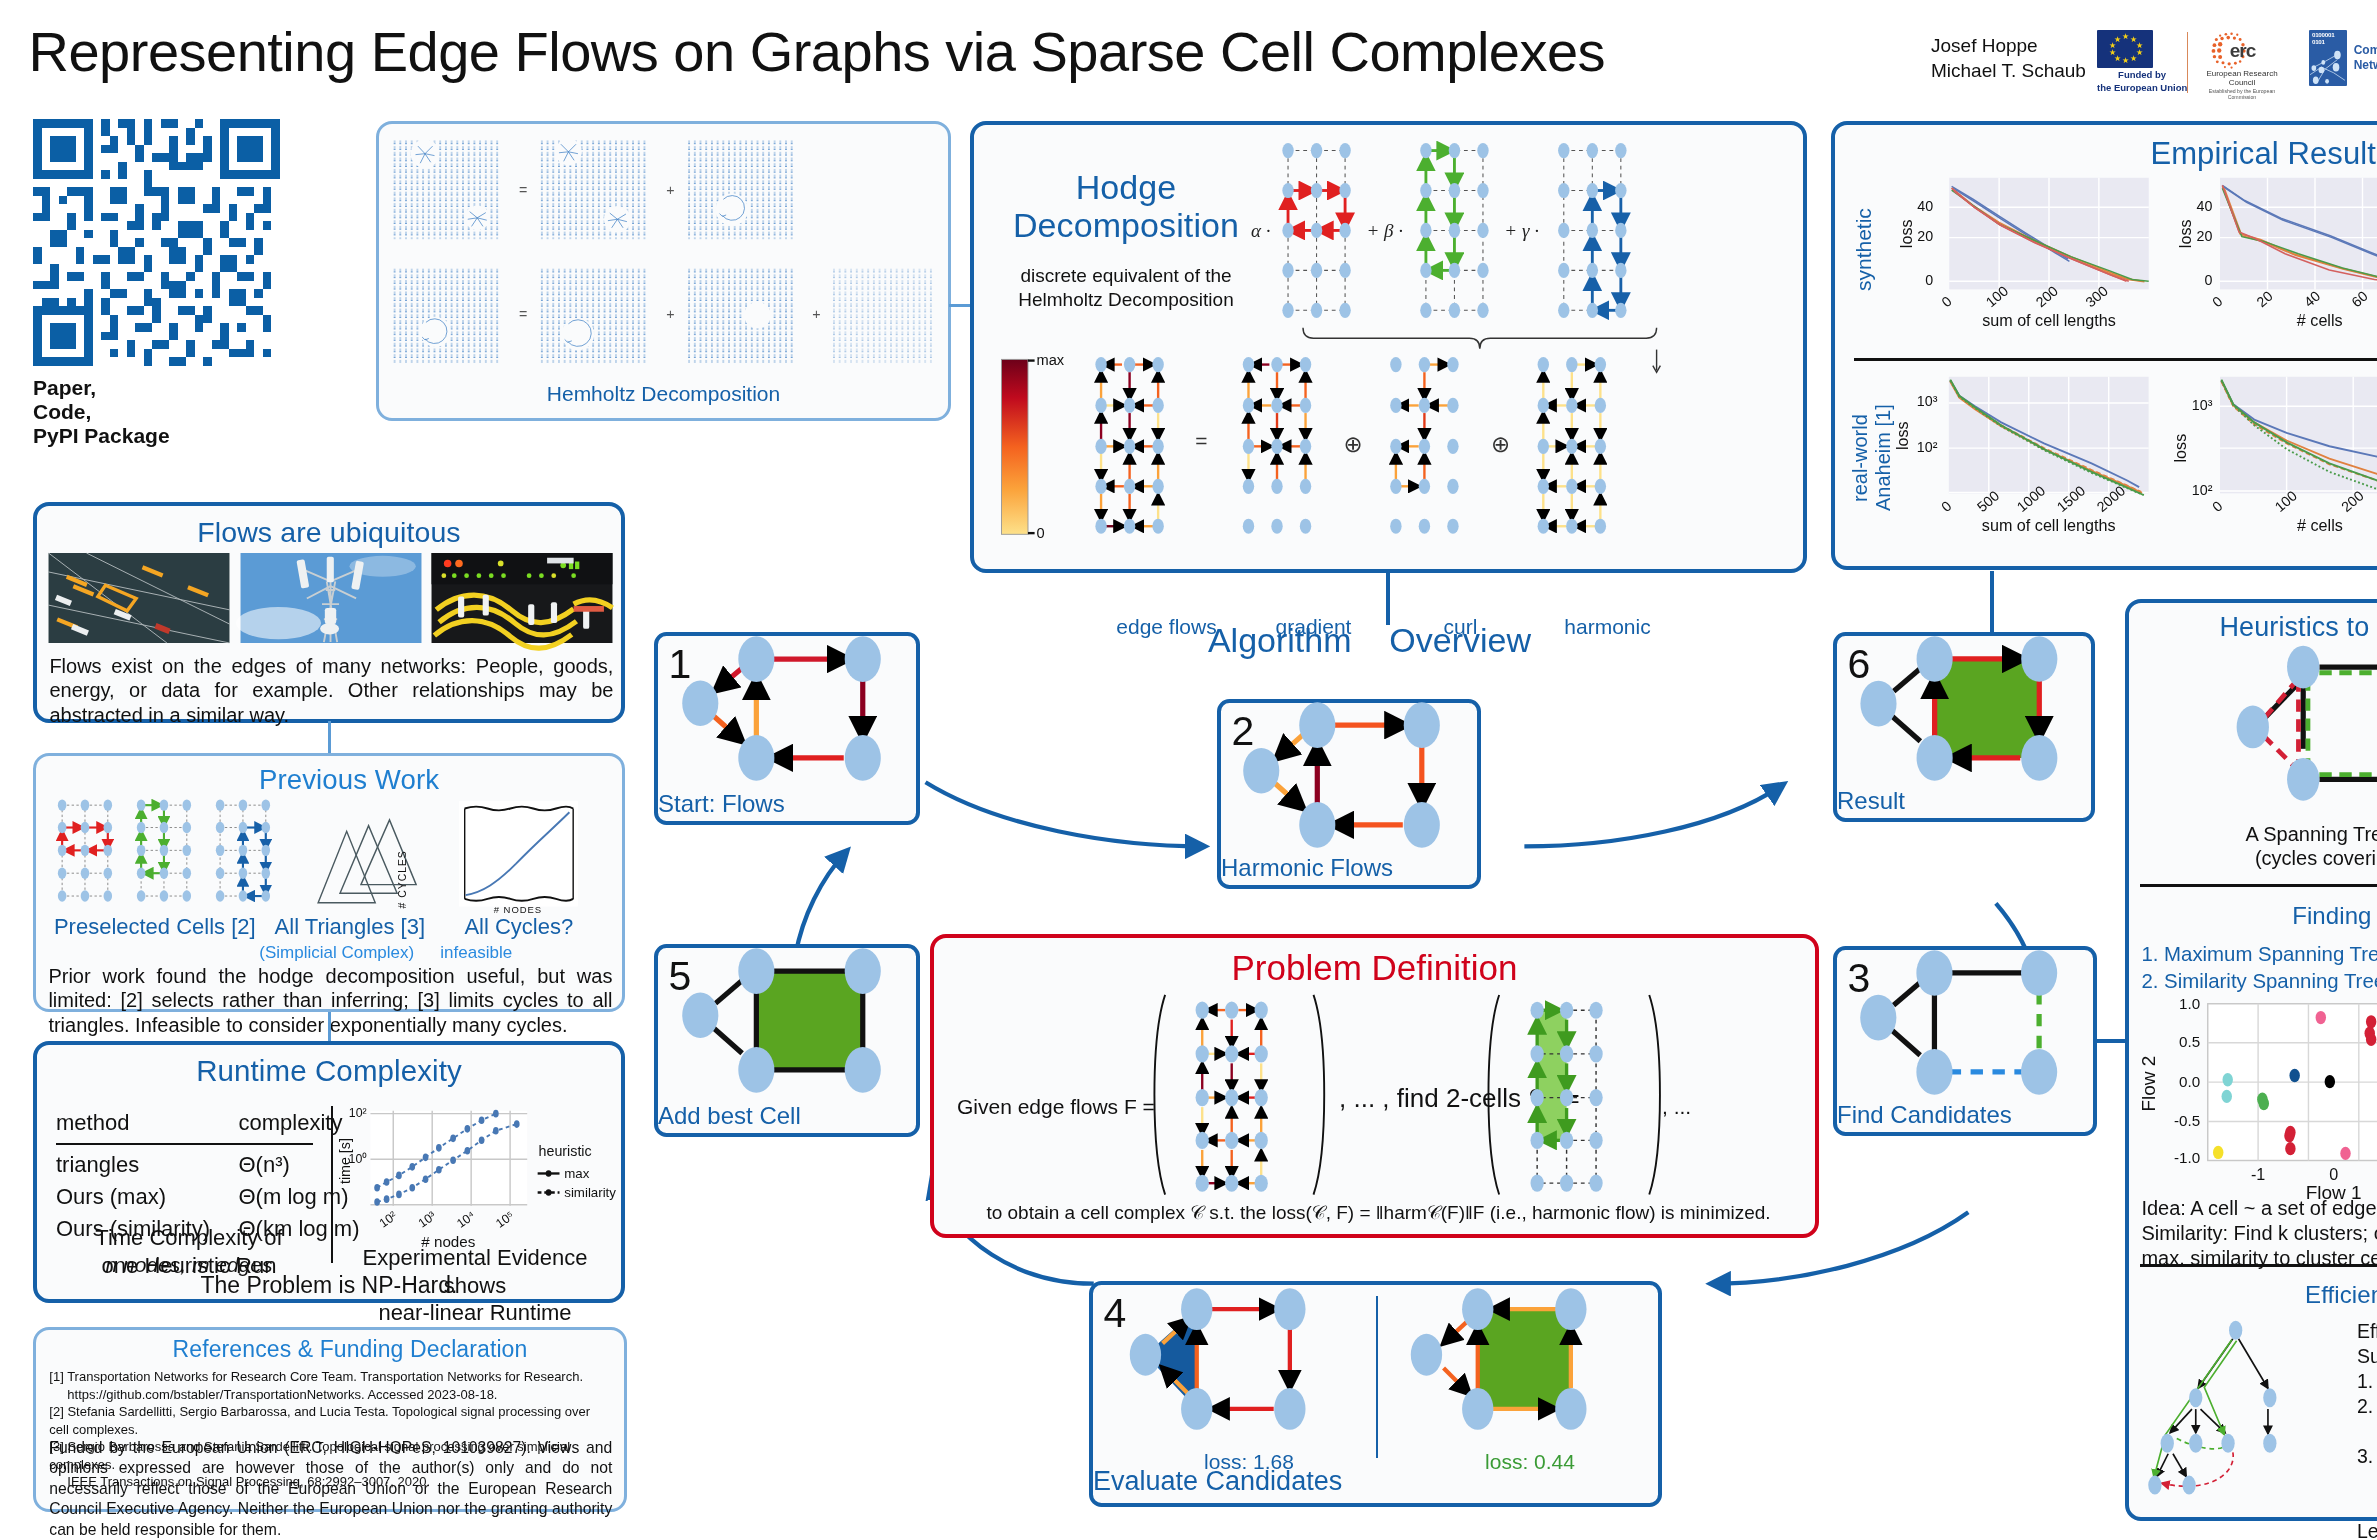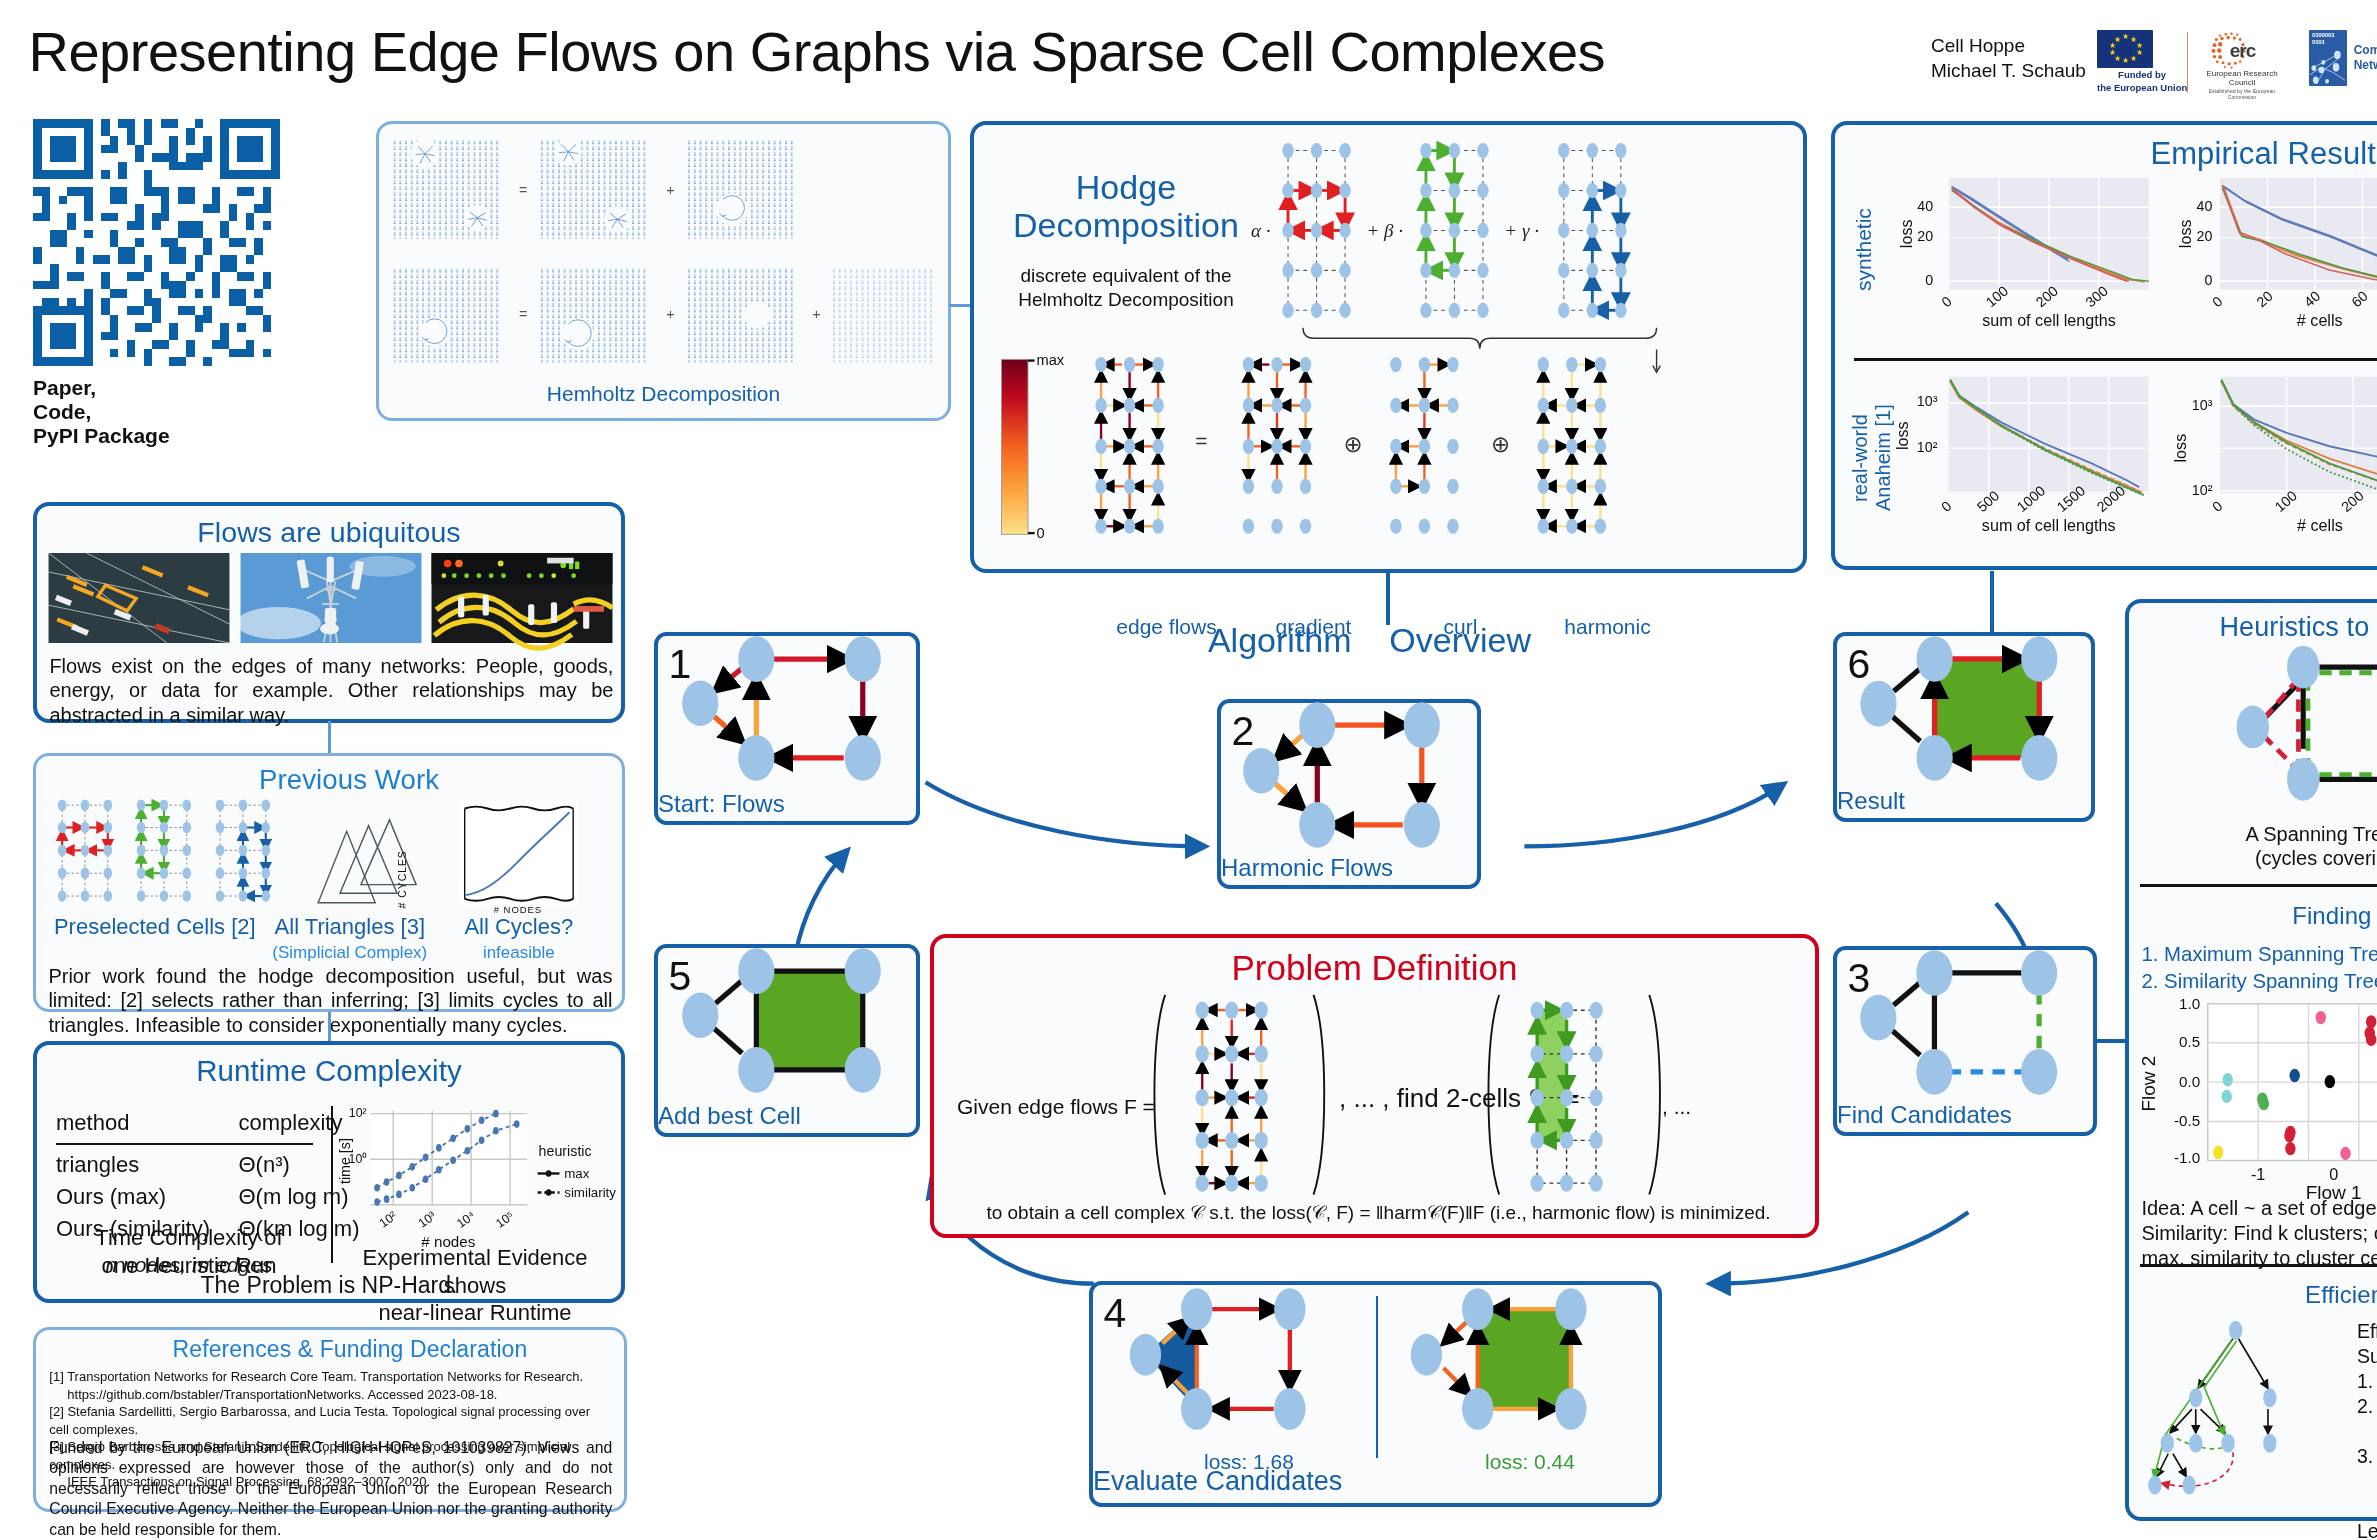--- a/index.html
+++ b/index.html
@@ -54,21 +54,21 @@
   .cns-bits{color:#fff;font-size:6.2px;font-weight:bold;padding:2.9px 0 0 2.9px;line-height:1.1;letter-spacing:-0.2px;}
   .cns-cap{font-size:12px;color:#2a5ca5;font-weight:bold;line-height:1.2;}
   .divider-v{width:1px;background:#bbb;}
 
   
   #qr{position:absolute;left:33px;top:119px;width:247px;height:247px;}
   #qrcap{position:absolute;left:33px;top:376px;width:247px;font-size:21px;color:#111;line-height:1.15;font-weight:bold;}
 
   
   .cap{font-size:21px;color:#1560a8;text-align:center;}
-  .cap-sm{font-size:16px;color:#2a8adf;text-align:center;}
+  .cap-sm{font-size:16px;color:#2a8adf;text-align:left;}
 
   
   .step{
     position:absolute;background:#fafbfc;border:4.3px solid #1560a8;border-radius:12.4px;box-sizing:border-box;
   }
   .stepnum{position:absolute;left:10.5px;top:4.8px;font-size:41px;color:#111;font-weight:400;}
   .steplabel{position:absolute;bottom:-1px;left:0;width:100%;text-align:left;font-size:24px;color:#1560a8;}
 
   
   svg{display:block;overflow:visible;}
@@ -93,21 +93,21 @@
   .axlabel{font-size:34px;fill:#111;font-family:"Liberation Sans",sans-serif;}
   .ticklabel{font-size:30px;fill:#111;font-family:"Liberation Sans",sans-serif;}
 </style>
 </head>
 <body>
 
 <div class="poster">
 
   <div id="title">Representing Edge Flows on Graphs via Sparse Cell Complexes</div>
   <div id="authors">
-    <div>Cell Hoppe</div>
+    <div>Josef Hoppe</div>
     <div>Michael T. Schaub</div>
   </div>
 
   <div class="logo-box" style="left:2097px;top:29.5px;">
     <div class="eu-flag">
       <span class="eu-star" style="left:25px;top:3.8px;">★</span>
       <span class="eu-star" style="left:17px;top:6.2px;">★</span>
       <span class="eu-star" style="left:33px;top:6.2px;">★</span>
       <span class="eu-star" style="left:12px;top:12.4px;">★</span>
       <span class="eu-star" style="left:39px;top:12.4px;">★</span>

